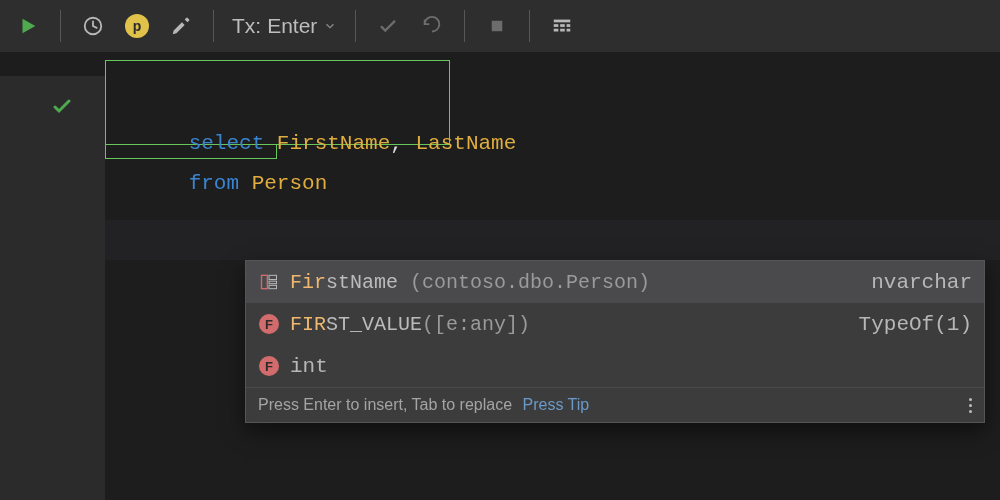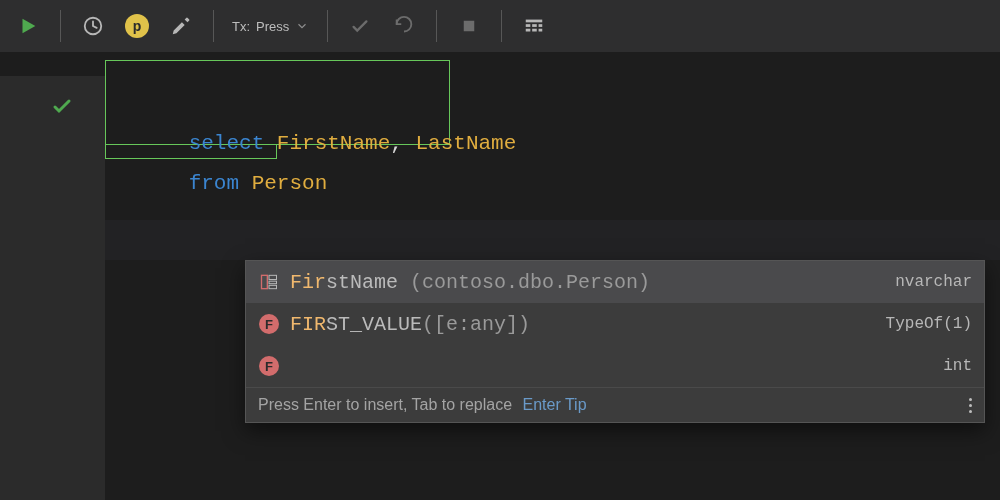--- a/index.html
+++ b/index.html
@@ -33,21 +33,21 @@
     width: 1px;
     height: 32px;
     background: #575757;
     margin: 0 8px;
   }
   .tx-combo {
     display: flex;
     align-items: center;
     gap: 6px;
     font-family: -apple-system, "Segoe UI", sans-serif;
-    font-size: 13px;
+    font-size: 21px;
     color: #bdbdbd;
     padding: 0 6px;
     height: 40px;
   }
   
   .editor-area {
     display: flex;
     height: calc(100% - 52px);
     margin-top: 24px;
   }
@@ -124,42 +124,41 @@
     border: 1px solid #555;
     box-shadow: 0 8px 20px rgba(0,0,0,0.5);
   }
   .popup-row {
     display: flex;
     align-items: center;
     height: 42px;
     padding: 0 12px;
     gap: 10px;
     font-size: 20px;
-    justify-content: space-between;
   }
   .popup-row.sel { background: #4a4a4c; }
   .popup-icon {
     width: 22px;
     height: 22px;
     flex: 0 0 22px;
     display: flex;
     align-items: center;
     justify-content: center;
   }
   .f-badge {
     width: 20px; height: 20px; border-radius: 50%;
     background: #d26c6c;
     color: #2b2b2b;
     font-size: 13px;
     font-weight: bold;
     display:flex;align-items:center;justify-content:center;
     font-family: sans-serif;
   }
   .popup-text { flex: 1; white-space: pre; }
-  .popup-type { color: #b7b7b7; font-size: 16px; }
+  .popup-type { color: #b7b7b7; font-size: 21px; }
   .match { color: #f0b86e; }
   .dim { color: #9a9a9a; }
   .popup-footer {
     display:flex;
     align-items:center;
     justify-content: space-between;
     padding: 8px 12px;
     font-family: -apple-system, "Segoe UI", sans-serif;
     font-size: 16px;
     color: #a4a4a4;
@@ -189,21 +188,21 @@
     <div style="width:24px;height:24px;border-radius:50%;background:#e0c24a;color:#2b2b2b;display:flex;align-items:center;justify-content:center;font-family:sans-serif;font-size:14px;font-weight:bold;">p</div>
   </div>
   <div class="tb-btn">
     <svg width="22" height="22" viewBox="0 0 24 24">
         <path d="M21 6l-2 2-3-3 2-2a1 1 0 011 0l2 2a1 1 0 010 1zM3 21l4-1 9-9-3-3-9 9-1 4z" fill="#b7b7b7"></path>
       </svg>
   </div>
   <div class="tb-sep"></div>
   <div class="tx-combo">
     <span>Tx:</span>
-    <span>Press</span>
+    <span>Enter</span>
     <svg width="14" height="14" viewBox="0 0 24 24">
         <path d="M6 9l6 6 6-6" stroke="#8d8d8d" stroke-width="2" fill="none"></path>
       </svg>
   </div>
   <div class="tb-sep"></div>
   <div class="tb-btn">
     <svg width="22" height="22" viewBox="0 0 24 24">
         <path d="M5 13l4 4 10-10" stroke="#6c6c6c" stroke-width="2.5" fill="none" stroke-linecap="round"></path>
       </svg>
   </div>
@@ -272,21 +271,21 @@
       </div>
       <div class="popup-row">
         <span class="popup-icon">
             <span class="f-badge">F</span>
           </span>
         <span class="popup-type">int</span>
       </div>
       <div class="popup-footer">
         <span>
           <span>Press Enter to insert, Tab to replace</span>
-          <span class="link">Enter Tip</span>
+          <span class="link">Press Tip</span>
         </span>
         <span class="dots">
             <span></span>
             <span></span>
             <span></span>
           </span>
       </div>
     </div>
   </div>
 </div>

